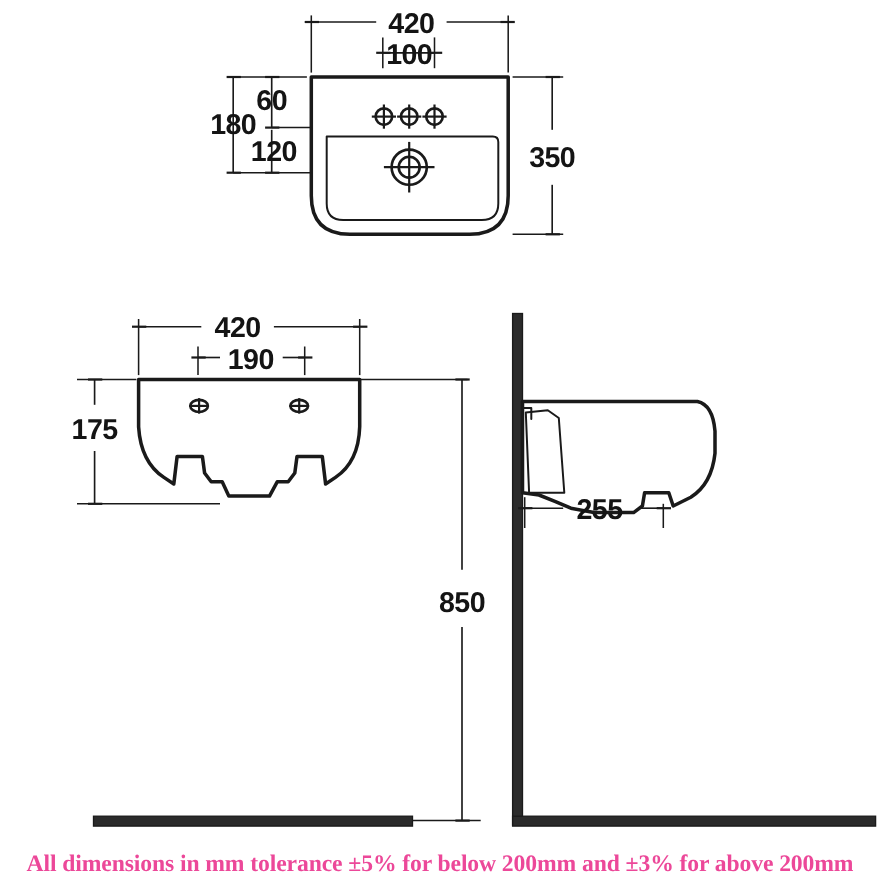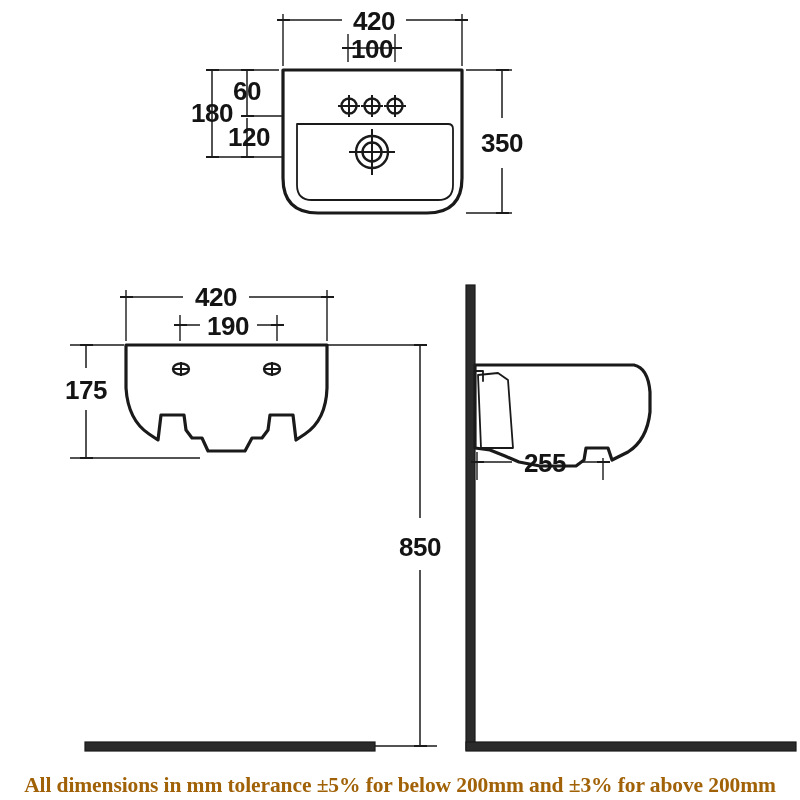--- a/index.html
+++ b/index.html
@@ -84,21 +84,21 @@
   }
   .caption {
     position: absolute;
     left: 0;
     right: 0;
     bottom: 2px;
     text-align: center;
     font-family: "Liberation Serif", serif;
     font-size: 21.5px;
     font-weight: bold;
-    color: #a16207;
+    color: #ec4899;
     letter-spacing: -0.1px;
     white-space: nowrap;
   }
 </style>
 </head>
 <body>
 
 <div id="drawing-root">
   <svg class="tech-drawing" viewBox="0 0 800 800" xmlns="http://www.w3.org/2000/svg">
 

